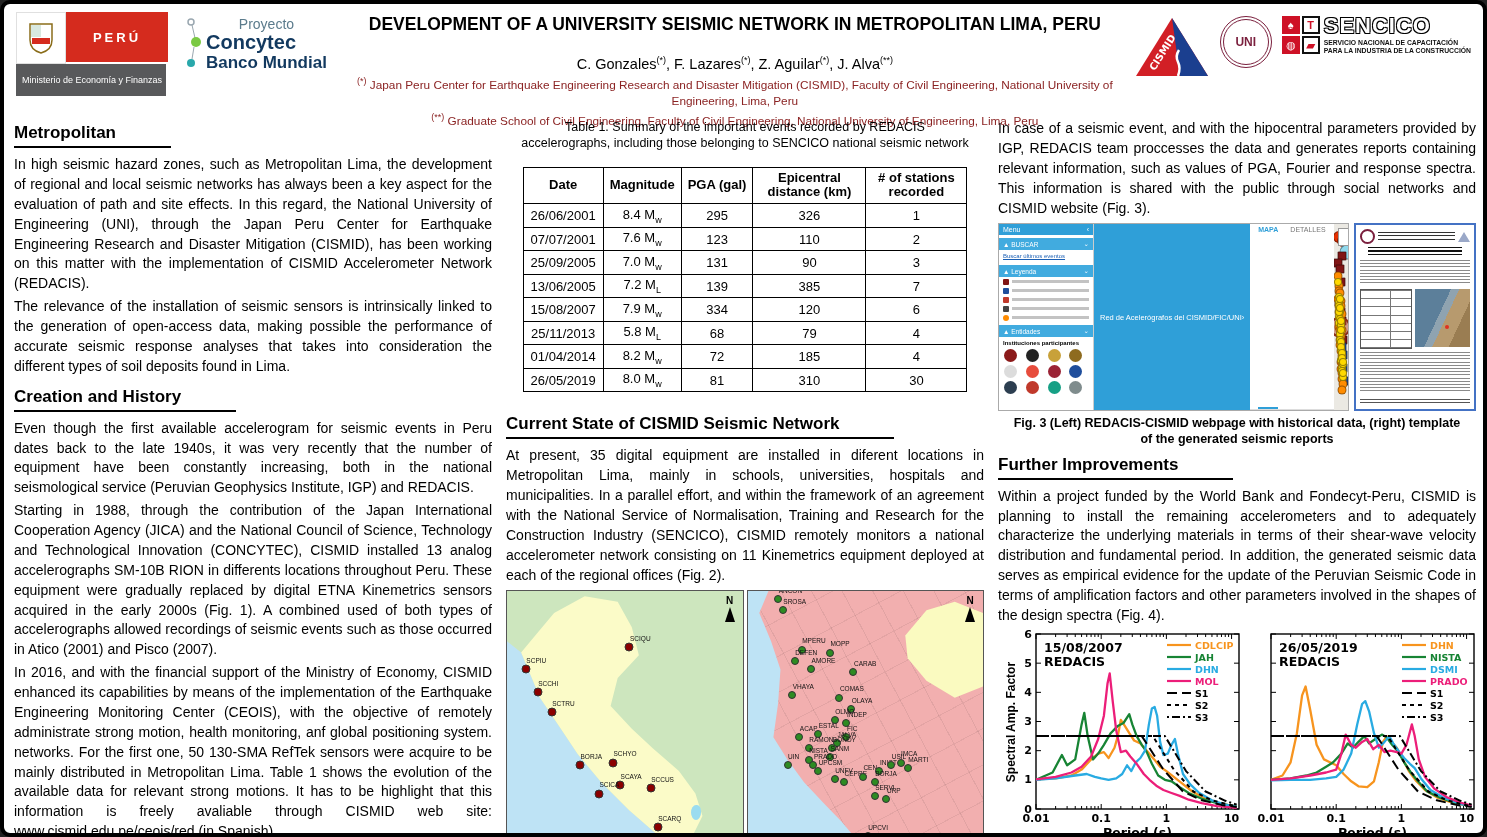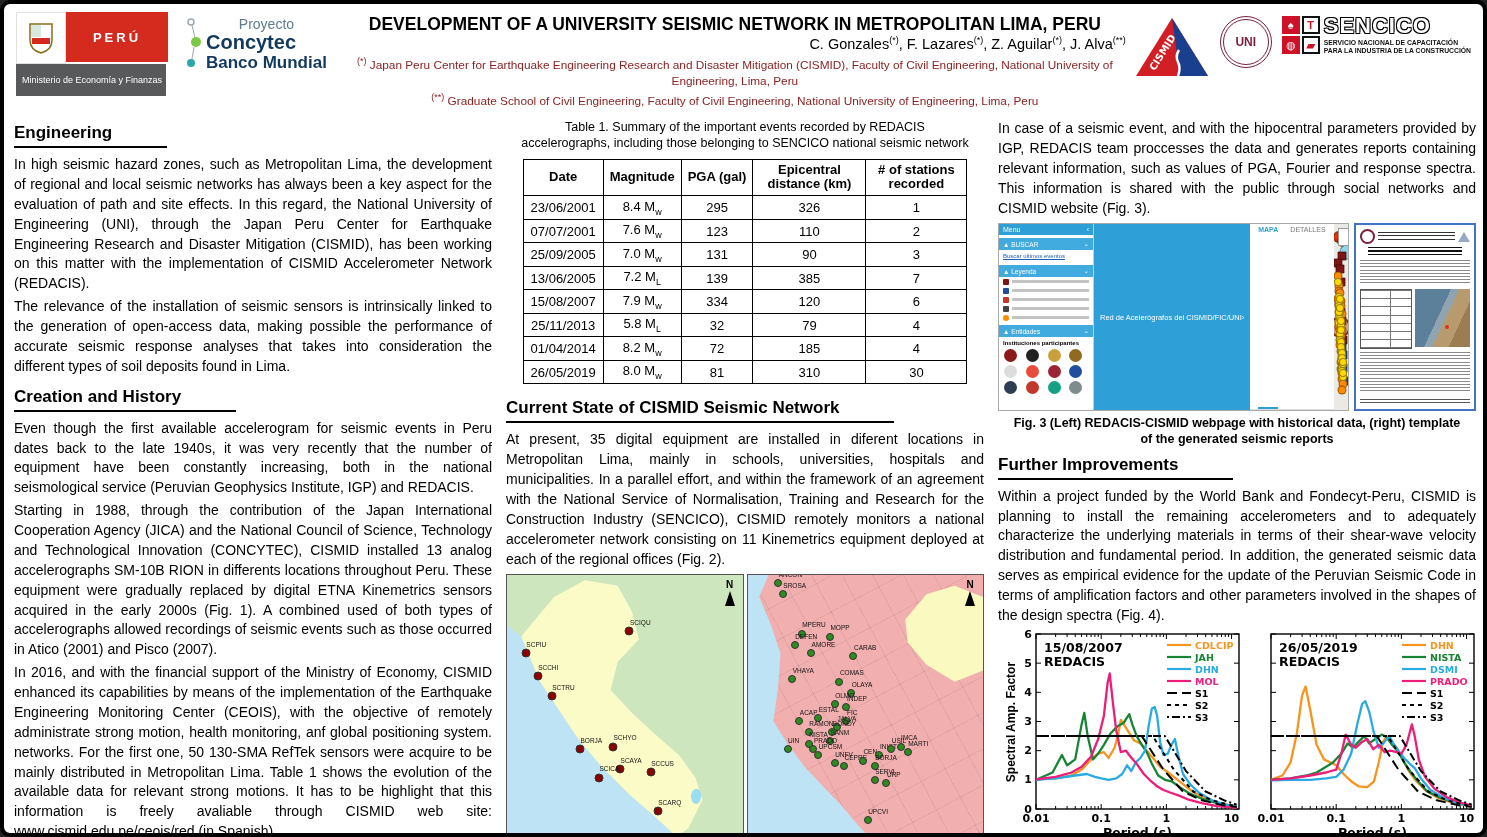--- a/index.html
+++ b/index.html
@@ -16,21 +16,21 @@
     font-size:13px;font-weight:bold;letter-spacing:3px;}
   .mef-gray{width:150px;height:32px;background:#58595B;color:#fff;font-size:9px;line-height:1.15;
     display:flex;align-items:center;padding-left:6px;box-sizing:border-box;}
   .concytec{margin-left:16px;position:relative;padding-left:22px;padding-top:4px;}
   .cc-dots{position:absolute;left:0;top:2px;}
   .cc-l1{color:#5B7B8C;font-size:14px;text-align:center;}
   .cc-l2{color:#12395F;font-size:20px;font-weight:bold;line-height:1.05;}
   .cc-l3{color:#12395F;font-size:17px;font-weight:bold;line-height:1.2;}
   .titleblock{flex:1;text-align:center;padding:2px 8px 0;}
   .title{font-size:17.5px;font-weight:bold;}
-  .authors{font-size:14.5px;margin-top:0;text-align:right;}
+  .authors{font-size:14.5px;margin-top:20px;}
   .authors sup,.affil sup{font-size:9px;}
   .affil{font-size:11.8px;color:#8B2323;margin-top:3px;line-height:1.35;}
   .hdr-right{display:flex;gap:10px;align-items:flex-start;flex:0 0 auto;padding-top:4px;}
   .uni-seal{width:52px;height:52px;border-radius:50%;border:4px double #7A1F3D;box-sizing:border-box;
     display:flex;align-items:center;justify-content:center;color:#7A1F3D;font-size:12px;font-weight:bold;}
   .sencico{display:flex;gap:4px;align-items:flex-start;}
   .sen-grid{display:grid;grid-template-columns:18px 18px;gap:2px;}
   .sen-sq{width:18px;height:18px;box-sizing:border-box;display:flex;align-items:center;justify-content:center;font-size:11px;}
   .sq-red{background:#CE1126;color:#fff;}
   .sq-white{background:#fff;border:2px solid #111;color:#CE1126;font-weight:bold;}
@@ -38,21 +38,21 @@
     text-shadow:-1px -1px 0 #000,1px -1px 0 #000,-1px 1px 0 #000,1px 1px 0 #000;}
   .sen-tag{font-size:6.8px;font-weight:bold;color:#111;line-height:1.25;margin-top:2px;}
   
   .cols{display:grid;grid-template-columns:478px 478px 478px;gap:14px;padding:2px 10px 0;}
   h2.sec{font-size:17px;font-weight:bold;border-bottom:2px solid #000;display:inline-block;
     padding:0 55px 3px 0;margin:7px 0 4px;}
   .col p{font-size:14px;line-height:1.42;text-align:justify;margin:3px 0;}
   .cap{font-size:12.5px;font-weight:bold;text-align:center;line-height:1.25;margin:5px 12px 0;}
   
   .tbl-cap{font-size:12.5px;text-align:center;line-height:1.3;margin:3px 14px 6px;}
-  table.t1{border-collapse:collapse;margin:7px auto;font-size:13px;}
+  table.t1{border-collapse:collapse;margin:15px auto;font-size:13px;}
   .t1 th,.t1 td{border:1.3px solid #000;text-align:center;padding:1.5px 7px;}
   .t1 th{font-weight:bold;line-height:1.15;padding:3px 6px;}
   .t1 td{height:19.5px;}
   .t1 sub{font-size:9px;}
   
   .maps{display:flex;gap:3px;margin-top:4px;}
   .map{flex:1;height:282px;position:relative;overflow:hidden;border:1px solid #555;}
   .map1{background:#CDE6BE;}
   .map2{background:#F2AFAF;background-image:repeating-linear-gradient(62deg,transparent 0 26px,#00000012 26px 27px),
     repeating-linear-gradient(-28deg,transparent 0 31px,#00000010 31px 32px);}
@@ -179,21 +179,21 @@
             <div>PARA LA INDUSTRIA DE LA CONSTRUCCIÓN</div>
           </div>
         </div>
       </div>
     </div>
   </div>
 
   <div class="cols">
 
     <section class="col">
-      <h2 class="sec">Engineering</h2>
+      <h2 class="sec">Metropolitan</h2>
       <p>In high seismic hazard zones, such as Metropolitan Lima, the development of regional and local seismic networks has always been a key aspect for the evaluation of path and site effects. In this regard, the National University of Engineering (UNI), through the Japan Peru Center for Earthquake Engineering Research and Disaster Mitigation (CISMID), has been working on this matter with the implementation of CISMID Accelerometer Network (REDACIS).</p>
       <p>The relevance of the installation of seismic sensors is intrinsically linked to the generation of open-access data, making possible the performance of accurate seismic response analyses that takes into consideration the different types of soil deposits found in Lima.</p>
 
       <h2 class="sec">Creation and History</h2>
       <p>Even though the first available accelerogram for seismic events in Peru dates back to the late 1940s, it was very recently that the number of equipment have been constantly increasing, both in the national seismological service (Peruvian Geophysics Institute, IGP) and REDACIS.</p>
       <p>Starting in 1988, through the contribution of the Japan International Cooperation Agency (JICA) and the National Council of Science, Technology and Technological Innovation (CONCYTEC), CISMID installed 13 analog accelerographs SM-10B RION in differents locations throughout Peru. These equipment were gradually replaced by digital ETNA Kinemetrics sensors acquired in the early 2000s (Fig. 1). A combined used of both types of accelerographs allowed recordings of seismic events such as those occurred in Atico (2001) and Pisco (2007).</p>
       <p>In 2016, and with the financial support of the Ministry of Economy, CISMID enhanced its capabilities by means of the implementation of the Earthquake Engineering Monitoring Center (CEOIS), with the objective of remotely administrate strong motion, health monitoring, anf global positioning system. networks. For the first one, 50 130-SMA RefTek sensors were acquire to be mainly distributed in Metropolitan Lima. Table 1 shows the evolution of the available data for relevant strong motions. It has to be highlight that this information is freely avaliable through CISMID web site: www.cismid.edu.pe/ceois/red (in Spanish).</p>
 
       
       
@@ -206,21 +206,21 @@
             <tr>
               <th>Date</th>
               <th>Magnitude</th>
               <th>PGA (gal)</th>
               <th style="width: 100px;">Epicentral distance (km)</th>
               <th style="width: 88px;"># of stations recorded</th>
             </tr>
           </thead>
         <tbody>
             <tr>
-              <td>23/06/2001</td>
+              <td>26/06/2001</td>
               <td>8.4 M<sub>w</sub></td>
               <td>295</td>
               <td>326</td>
               <td>1</td>
             </tr>
             <tr>
               <td>07/07/2001</td>
               <td>7.6 M<sub>w</sub></td>
               <td>123</td>
               <td>110</td>
@@ -243,21 +243,21 @@
             <tr>
               <td>15/08/2007</td>
               <td>7.9 M<sub>w</sub></td>
               <td>334</td>
               <td>120</td>
               <td>6</td>
             </tr>
             <tr>
               <td>25/11/2013</td>
               <td>5.8 M<sub>L</sub></td>
-              <td>32</td>
+              <td>68</td>
               <td>79</td>
               <td>4</td>
             </tr>
             <tr>
               <td>01/04/2014</td>
               <td>8.2 M<sub>w</sub></td>
               <td>72</td>
               <td>185</td>
               <td>4</td>
             </tr>

